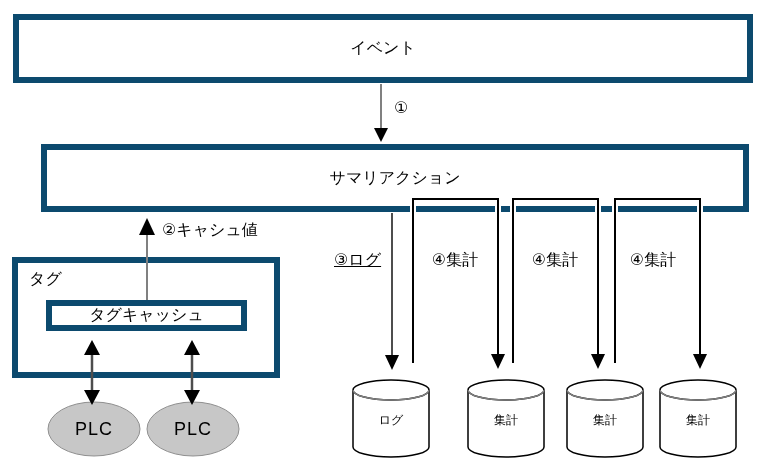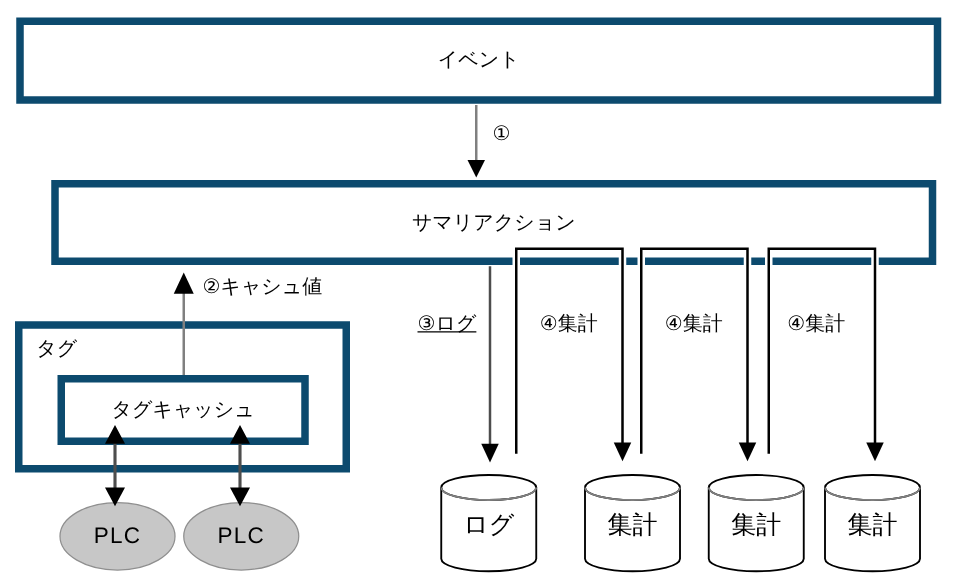--- a/index.html
+++ b/index.html
@@ -11,30 +11,30 @@
   .box {
     position:absolute; box-sizing:border-box; background:#fff;
     border:6px solid #0c4a6e; display:flex; align-items:center; justify-content:center;
     font-size:16px; z-index:1;
   }
   .box.event   { left:13px;  top:14px;  width:740px; height:69px; }
   .box.summary { left:13px;  top:144px; width:708px; height:68px;margin-left:28px; }
   .box.taggrp  { left:12px;  top:257px; width:268px; height:121px;
                  align-items:flex-start; justify-content:flex-start;
                  padding:6px 0 0 11px; }
-  .box.tagcache{ left:46px;  top:300px; width:201px; height:56px; z-index:1; }
+  .box.tagcache{ left:46px;  top:300px; width:201px; height:31px; z-index:1; }
   svg.layer { position:absolute; left:0; top:0; z-index:2; pointer-events:none; }
   .flabel { position:absolute; z-index:3; font-size:16px; white-space:nowrap; line-height:1.15; }
   .l-step1 { left:394px; top:99px; }
   .l-step2 { left:162px; top:221px; }
   .l-step3 { left:334px; top:251px;text-decoration:underline; }
   .l-step4a{ left:455px; top:251px; transform:translateX(-50%); }
   .l-step4b{ left:555px; top:251px; transform:translateX(-50%); }
   .l-step4c{ left:653px; top:251px; transform:translateX(-50%); }
-  .nlabel { position:absolute; z-index:3; font-size:20px; white-space:nowrap;
+  .nlabel { position:absolute; z-index:3; font-size:12px; white-space:nowrap;
             transform:translate(-50%,-50%); }
   .db1 { left:391px; top:420px; }
   .db2 { left:506px; top:420px; }
   .db3 { left:605px; top:420px; }
   .db4 { left:698px; top:420px; }
   .plc1{ left:94px;  top:429px; font-size:18px; letter-spacing:1px; }
   .plc2{ left:193px; top:429px; font-size:18px; letter-spacing:1px; }
 </style>
 </head>
 <body>

